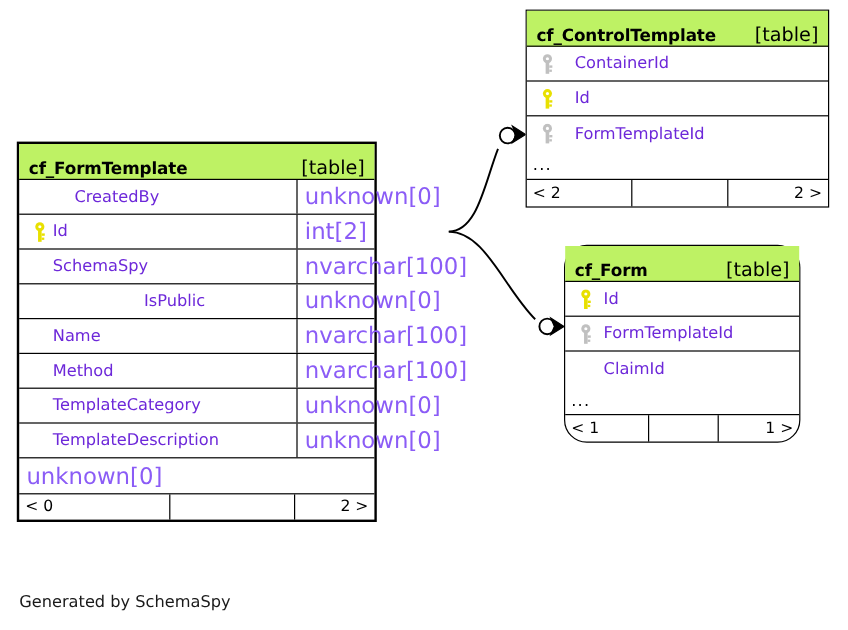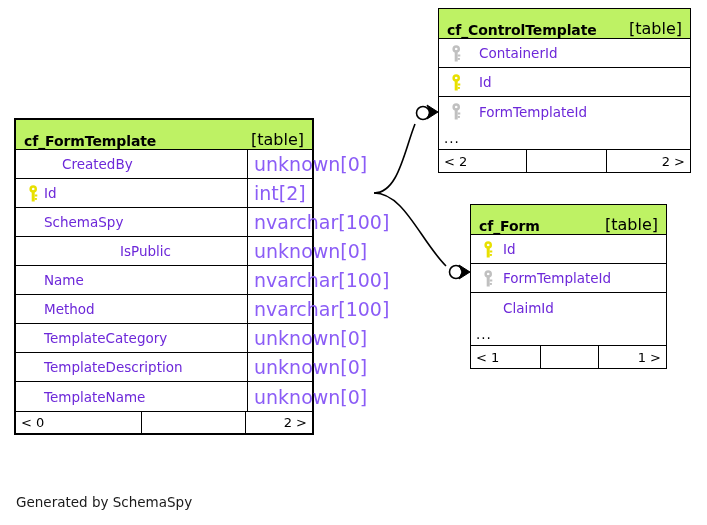--- a/index.html
+++ b/index.html
@@ -142,21 +142,21 @@
   }
 
   
   #table-form-template {
     left: 14px; top: 118px; width: 300px;
   }
   #table-control-template {
     left: 438px; top: 8px; width: 253px;
   }
   #table-form {
-    left: 470px; top: 204px; width: 197px;
+    left: 470px; top: 204px; width: 197px; border-radius: 19px;
   }
 
   
   #caption {
     position: absolute;
     left: 16px;
     top: 494px;
     font-size: 13.5px;
     color: #1a1a1a;
     white-space: nowrap;
@@ -267,24 +267,20 @@
 
       <div class="tb-row">
         <div class="cell-name has-divider" style="width:232px;flex:0 0 232px;">
           <span class="key-slot empty"></span>
           <span class="col-label">TemplateDescription</span>
         </div>
         <div class="cell-type">unknown[0]</div>
       </div>
 
       <div class="tb-row">
-        <div class="cell-name has-divider" style="width:232px;flex:0 0 232px;">
-          <span class="key-slot empty"></span>
-          <span class="col-label">TemplateName</span>
-        </div>
         <div class="cell-type">unknown[0]</div>
       </div>
     </div>
     <div class="tb-footer" style="border-top:1.5px solid #000;">
       <div class="ft-cell ft-left" style="width:126px;flex:0 0 126px;">&lt; 0</div>
       <div class="ft-cell ft-mid" style="width:104px;flex:0 0 104px;"></div>
       <div class="ft-cell ft-right" style="flex:1 1 auto;">2 &gt;</div>
     </div>
   </div>
 

